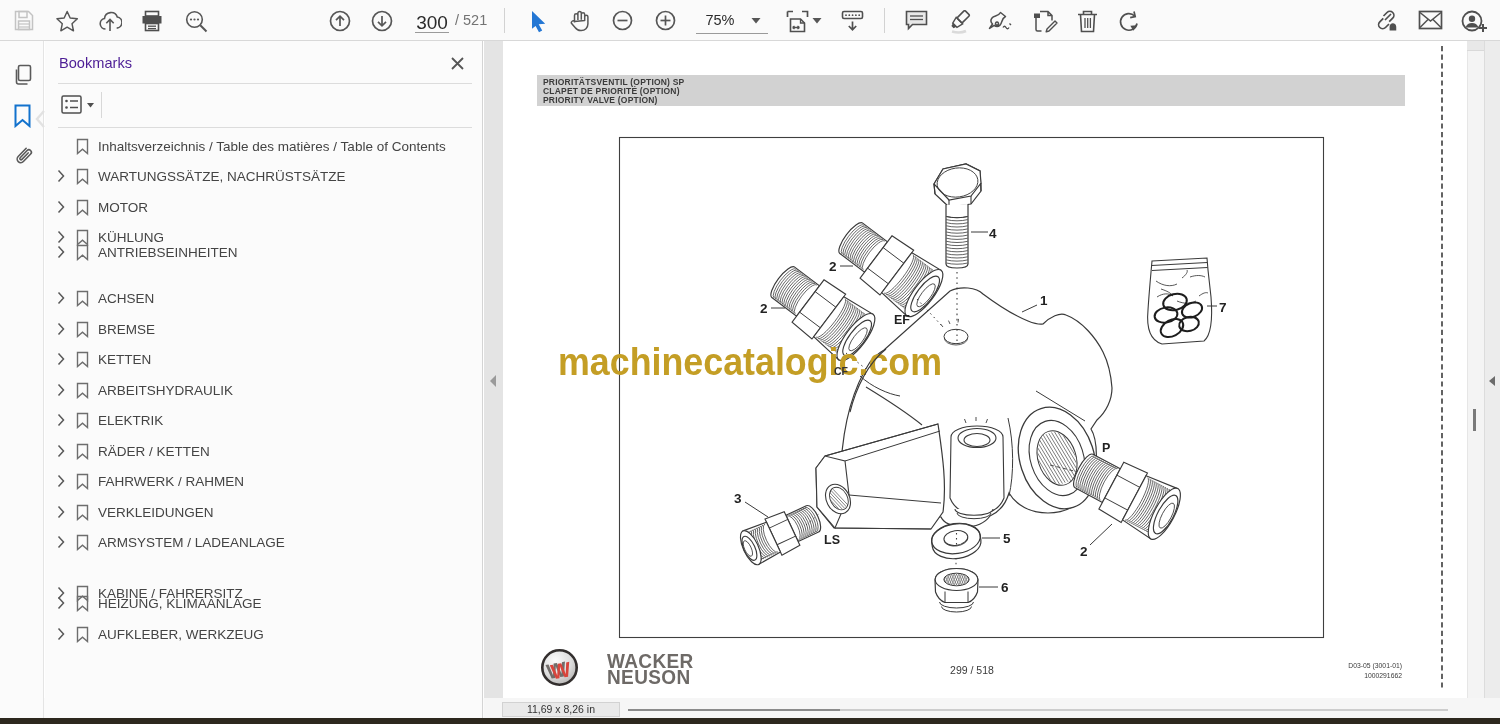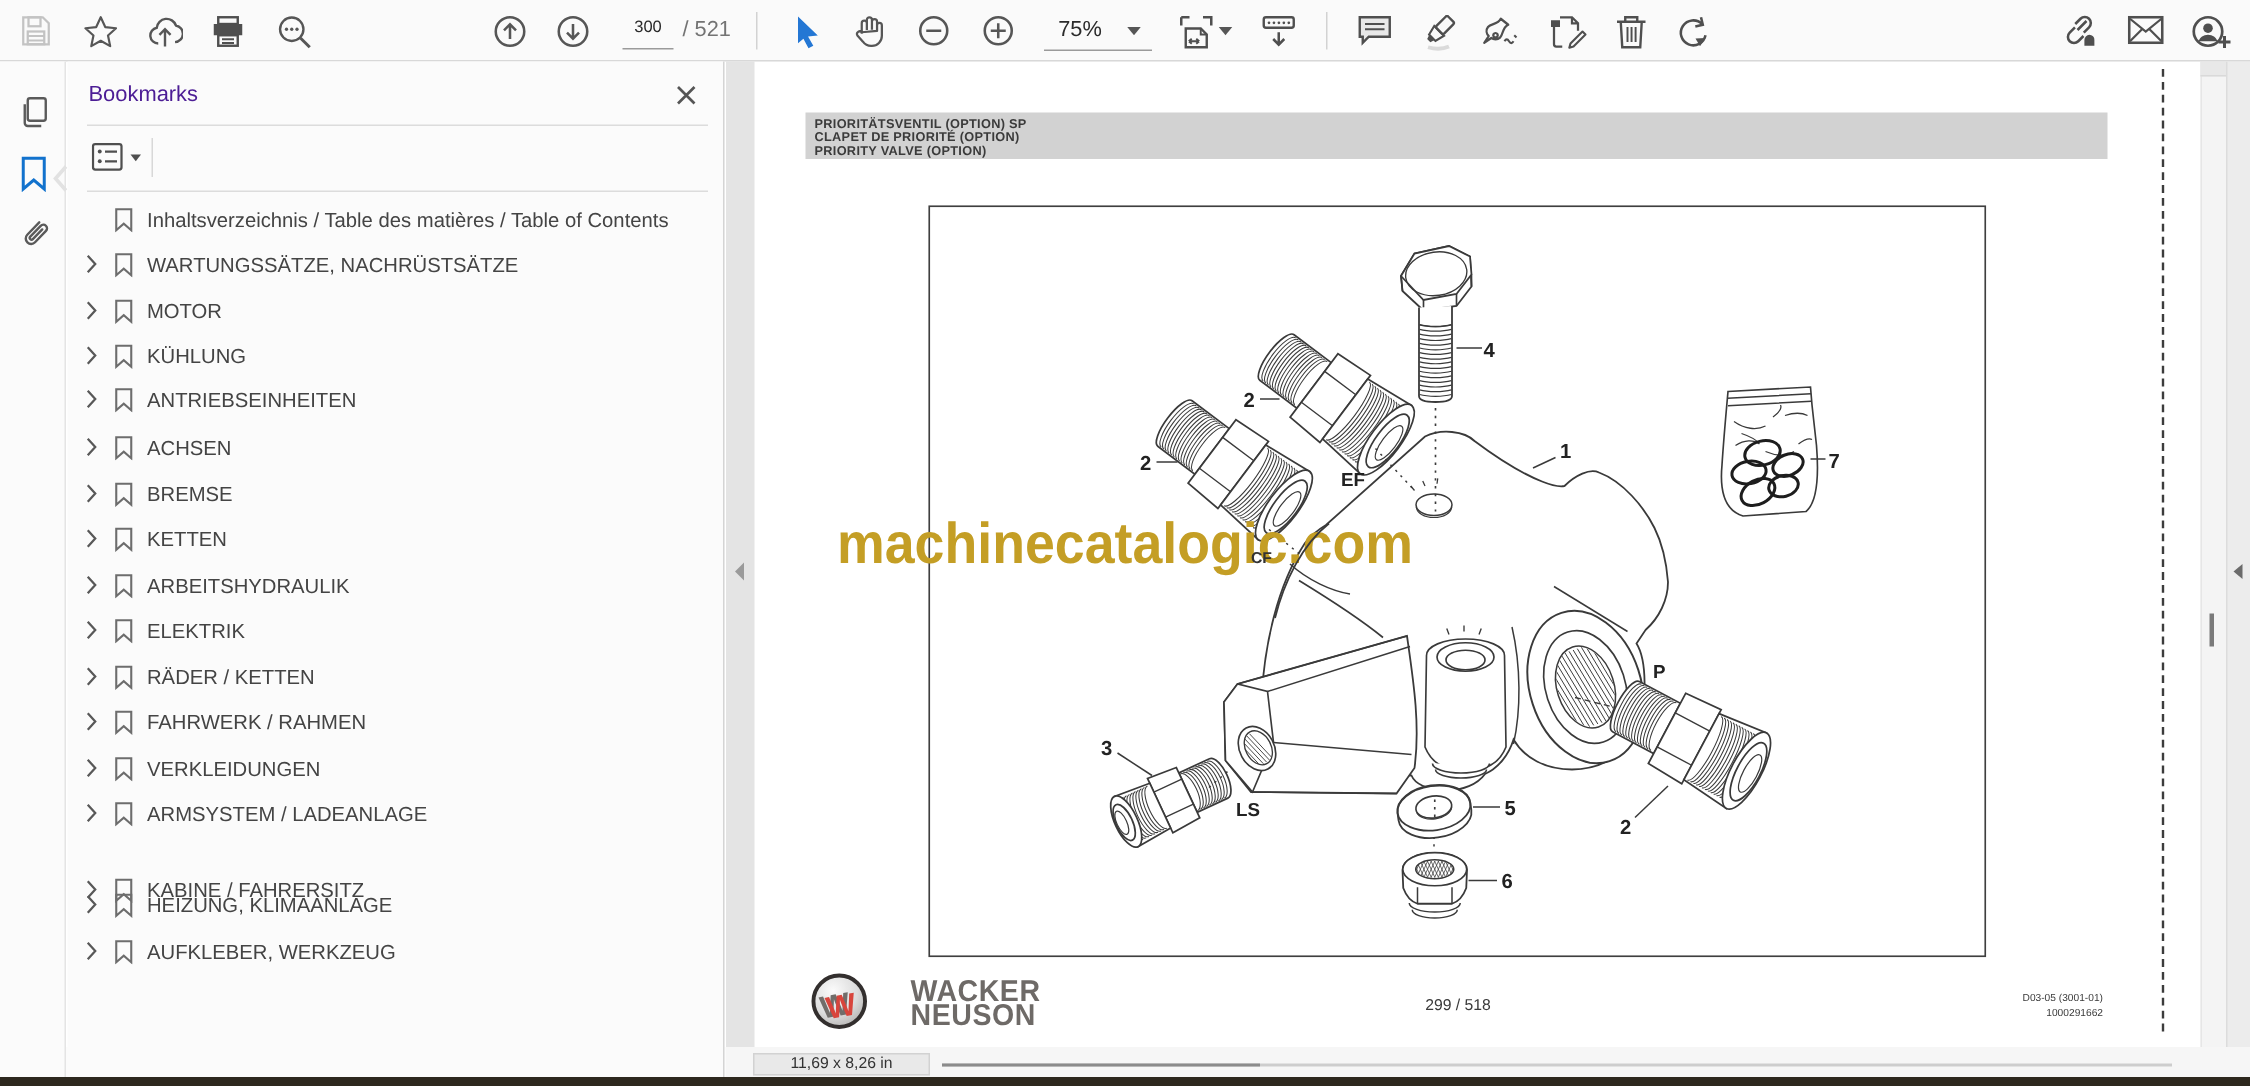--- a/index.html
+++ b/index.html
@@ -293,21 +293,21 @@
   </svg>
 
   <svg class="tb" fill="none" style="left:329px;" width="22" height="22" viewBox="0 0 22 22">
     <circle cx="11" cy="11" r="9.5" stroke="#565656" stroke-width="1.7"></circle>
     <path d="M11,16 V6.5 M7,10.2 L11,6.2 L15,10.2" stroke="#565656" stroke-width="1.7" fill="none"></path>
   </svg>
   <svg class="tb" fill="none" style="left:371px;" width="22" height="22" viewBox="0 0 22 22">
     <circle cx="11" cy="11" r="9.5" stroke="#565656" stroke-width="1.7"></circle>
     <path d="M11,6 V15.5 M7,11.8 L11,15.8 L15,11.8" stroke="#565656" stroke-width="1.7" fill="none"></path>
   </svg>
-  <div class="abs" style="left:415px;top:12px;width:34px;text-align:center;font-size:11px;color:#2b2b2b;">300</div>
+  <div class="abs" style="left:415px;top:12px;width:34px;text-align:center;font-size:19px;color:#2b2b2b;">300</div>
   <div class="abs" style="left:415px;top:32px;width:34px;height:1px;background:#9a9a9a;"></div>
   <div class="abs" style="left:455px;top:12px;font-size:14.5px;color:#737373;">/ 521</div>
   <div class="vdiv" style="left:504px;"></div>
 
   <svg class="tb" fill="none" style="left:530px;" width="17" height="23" viewBox="0 0 17 23">
     <path d="M2,1 L15.2,13.7 L8.7,14.3 L12.2,20.5 L9.0,22.2 L5.6,15.9 L2,18.8 Z" fill="#2477d4"></path>
   </svg>
   <svg class="tb" fill="none" style="left:570px;" width="21" height="22" viewBox="0 0 21 22">
     <path d="M4.5,12.5 V5.5 a1.7,1.7 0 0 1 3.4,0 V10 M7.9,9.8 V3.2 a1.7,1.7 0 0 1 3.4,0 V9.8 M11.3,9.8 V4.4 a1.7,1.7 0 0 1 3.4,0 V10.6 M14.7,10.6 V6.8 a1.6,1.6 0 0 1 3.2,0 V14 a6.6,6.6 0 0 1 -6.6,6.6 h-0.6 a6.6,6.6 0 0 1 -5.4,-2.8 L1.6,13.6 a1.8,1.8 0 0 1 2.9,-2.1 Z" stroke="#565656" stroke-width="1.5" fill="none" stroke-linejoin="round"></path>
   </svg>
@@ -441,21 +441,21 @@
       </div>
 <div class="bmrow" style="top:92.0px;">
         <svg class="chev" width="8" height="14" viewBox="0 0 8 14">
           <path d="M1.5,1.5 L6.5,7 L1.5,12.5" stroke="#585858" stroke-width="1.5" fill="none"></path>
         </svg>
         <svg class="bmi" width="13" height="17" viewBox="0 0 13 17">
           <path d="M1.5,1.5 h10 v14 l-5,-4.4 l-5,4.4 Z" stroke="#6d6d6d" stroke-width="1.4" fill="none"></path>
         </svg>
         <div class="txt">KÜHLUNG</div>
       </div>
-<div class="bmrow" style="top:121px;text-decoration:underline;">
+<div class="bmrow" style="top:107px;text-decoration:underline;">
         <svg class="chev" width="8" height="14" viewBox="0 0 8 14">
           <path d="M1.5,1.5 L6.5,7 L1.5,12.5" stroke="#585858" stroke-width="1.5" fill="none"></path>
         </svg>
         <svg class="bmi" width="13" height="17" viewBox="0 0 13 17">
           <path d="M1.5,1.5 h10 v14 l-5,-4.4 l-5,4.4 Z" stroke="#6d6d6d" stroke-width="1.4" fill="none"></path>
         </svg>
         <div class="txt">ANTRIEBSEINHEITEN</div>
       </div>
 <div class="bmrow" style="top:153.0px;padding-left:21px;">
         <svg class="chev" width="8" height="14" viewBox="0 0 8 14">

